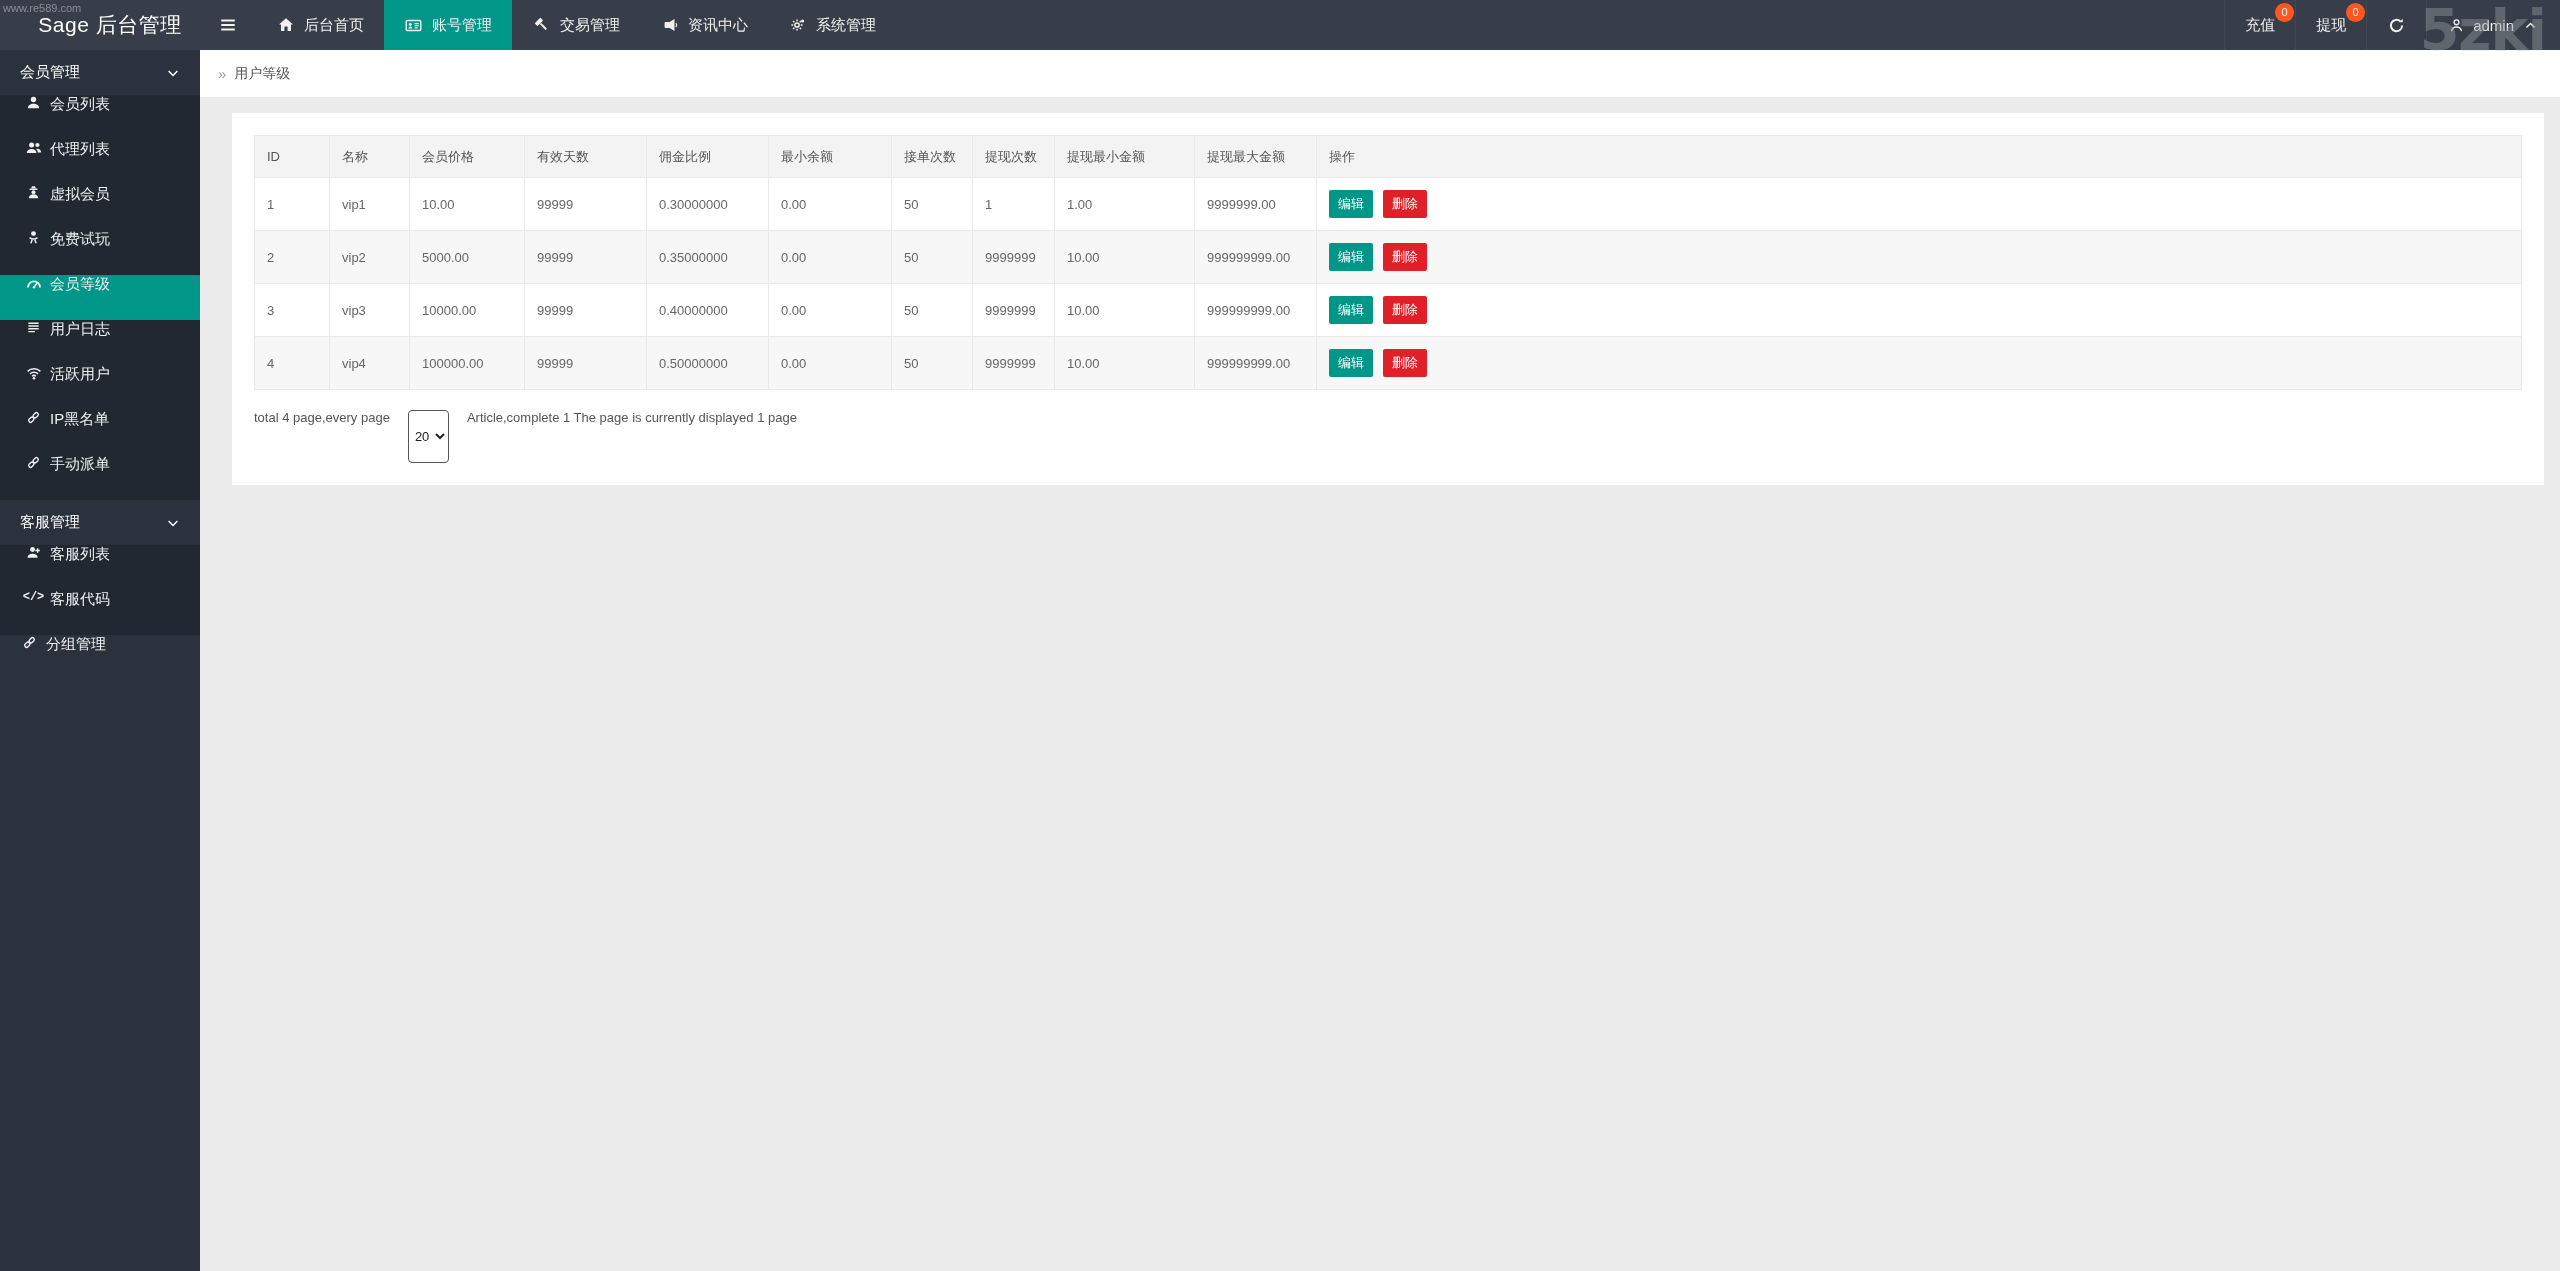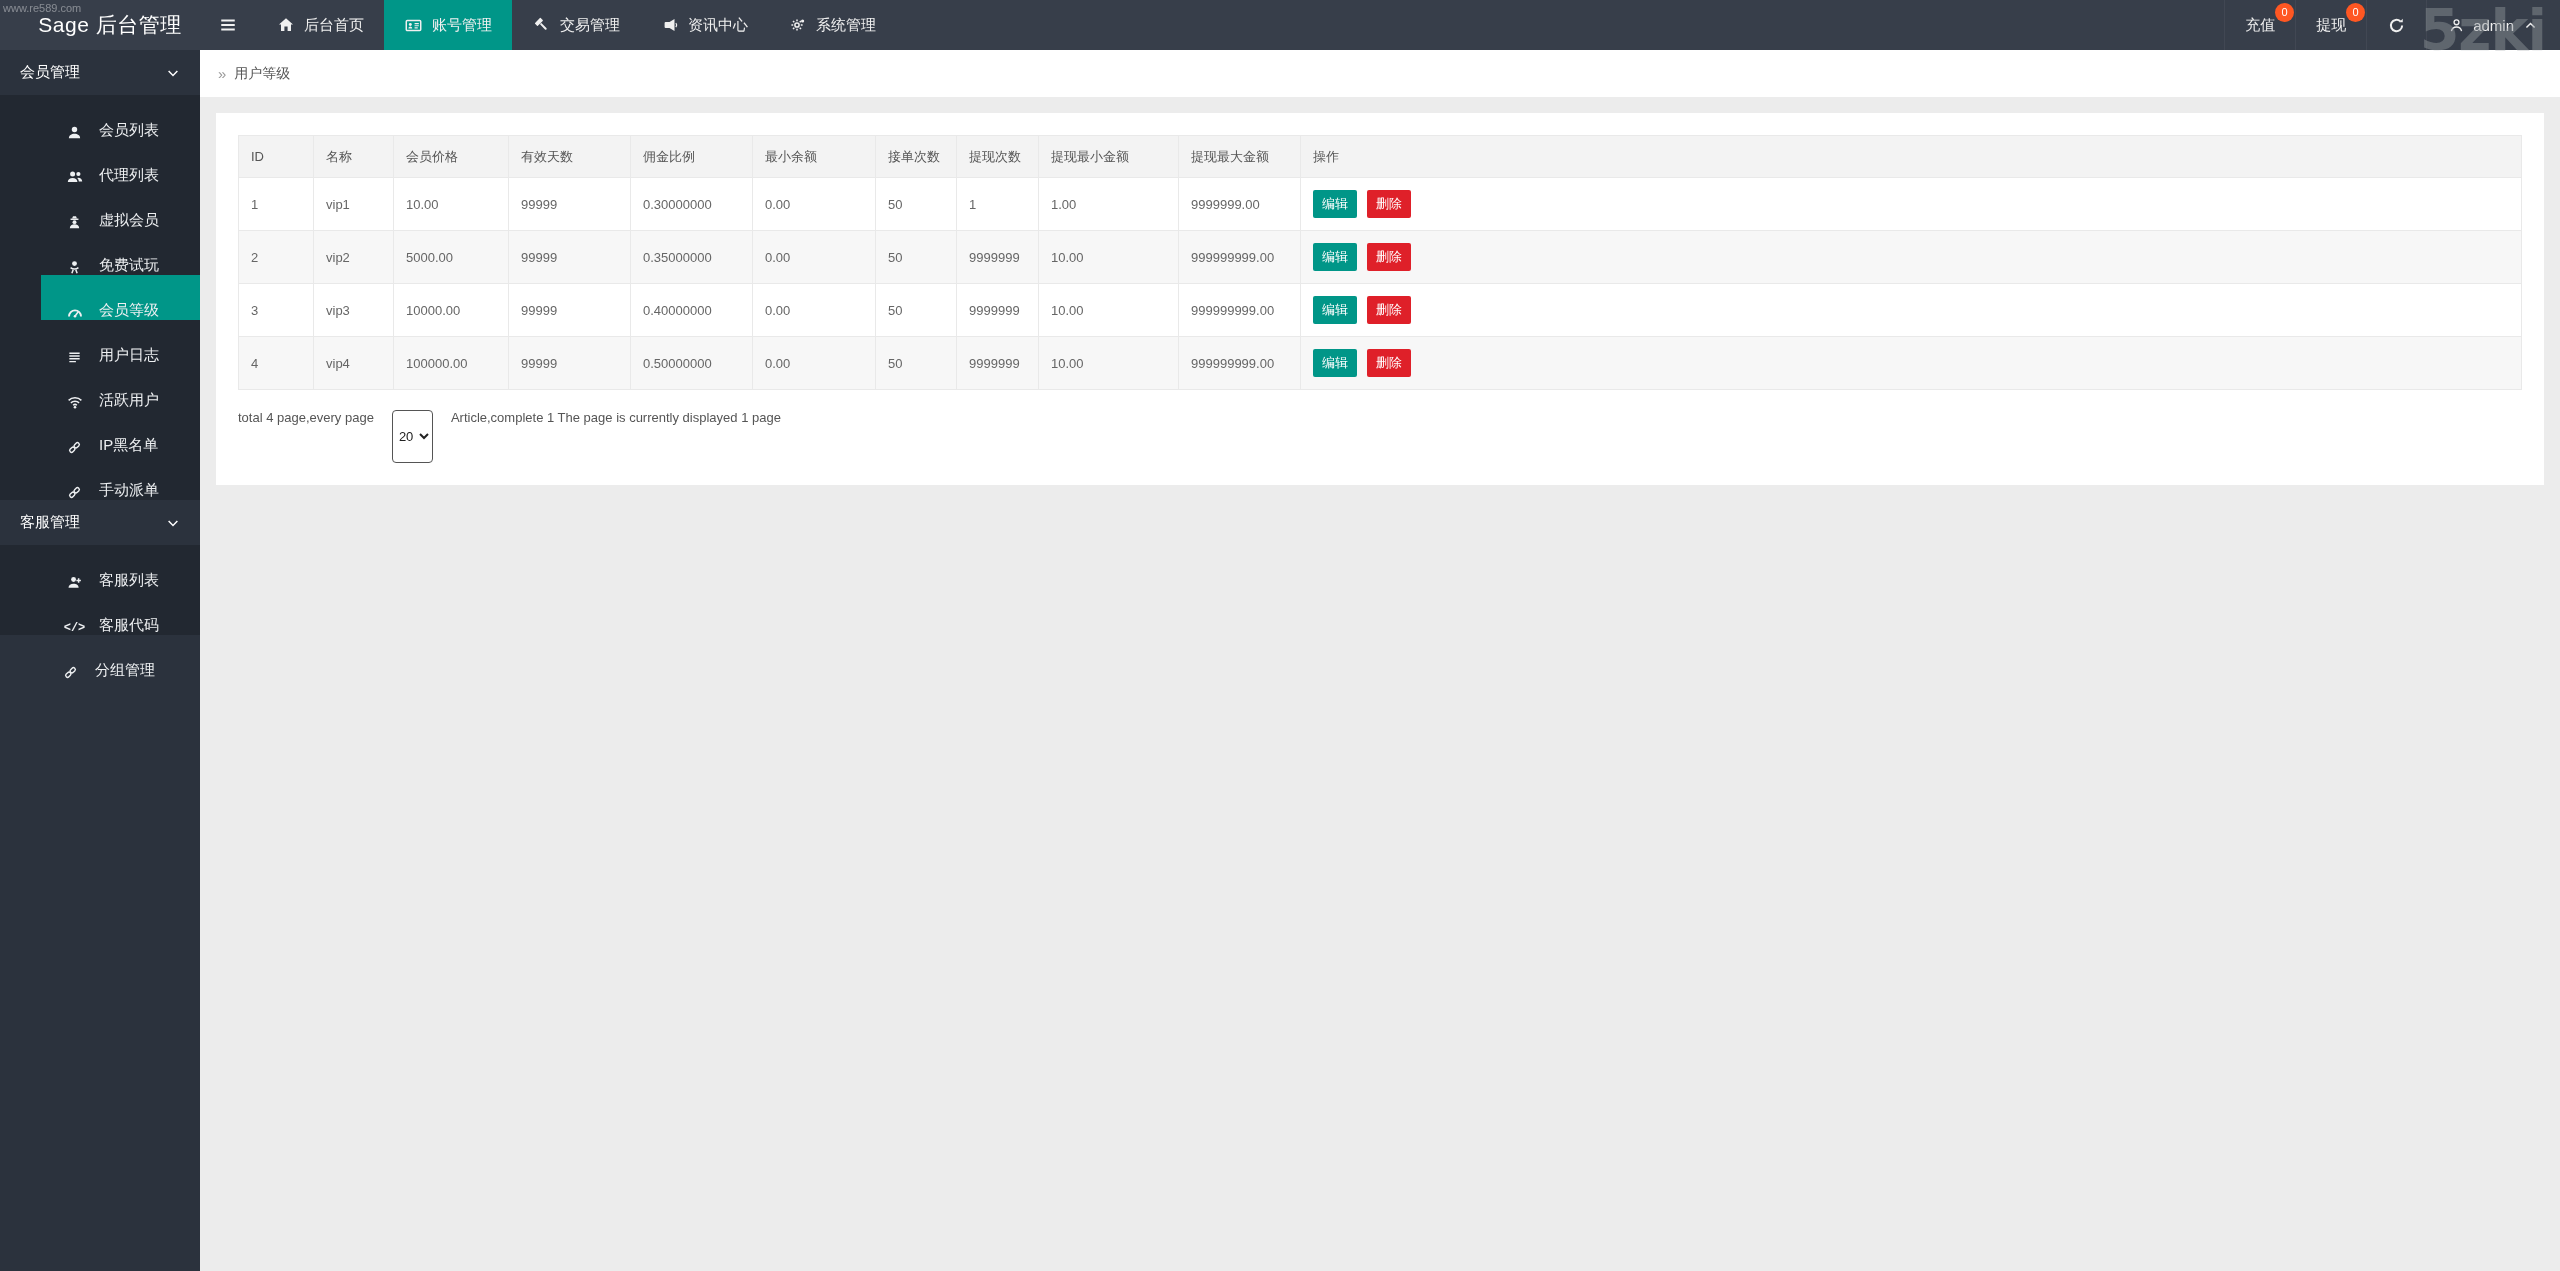--- a/index.html
+++ b/index.html
@@ -49,42 +49,42 @@
     position:absolute; top:50px; left:0; bottom:0; width:200px;
     background:#2b323d; z-index:4;
   }
   .side-group-header {
     height:45px; display:flex; align-items:center; justify-content:space-between;
     padding:0 18px 0 20px; color:#fff; font-size:15px; cursor:pointer;
     background:#2b323d;
   }
   .side-items { background:#222831; }
   .side-item {
-    height:45px; display:flex; align-items:flex-end; gap:15px;
-    padding-left:24px; color:#eef0f2; font-size:15px; cursor:pointer;margin-left:41px;
+    height:45px; display:flex; align-items:flex-start; gap:7px;
+    padding-left:24px; color:#eef0f2; font-size:15px; cursor:pointer;
   }
   .side-item.active { background:#009688; }
   .side-item.standalone { background:#2b323d; }
   .icon-box { width:19px; display:flex; justify-content:center; color:inherit; }
   .code-glyph { font-family:"Liberation Mono", monospace; font-size:12px; font-weight:bold; }
 
   
   .breadcrumb {
     position:absolute; left:200px; top:50px; right:0; height:47px;
     background:#fff; display:flex; align-items:center; gap:8px;
     padding-left:18px; font-size:14px; color:#555;
   }
   .crumb-sep { color:#999; font-size:15px; }
 
   
   .content {
     position:absolute; left:200px; top:97px; right:0; bottom:0;
     background:#ececec; padding:16px; overflow:hidden;
   }
-  .card { background:#fff; padding:22px; }
+  .card { background:#fff; padding:22px;margin-left:16px; }
 
   table.data {
     width:100%; border-collapse:collapse; font-size:13px; color:#666;
     table-layout:fixed;
   }
   table.data th, table.data td {
     border:1px solid #e9e9e9; padding:0 12px; text-align:left;
     font-weight:normal; overflow:hidden; white-space:nowrap;
   }
   table.data th { background:#f3f3f3; height:42px; color:#555; }

